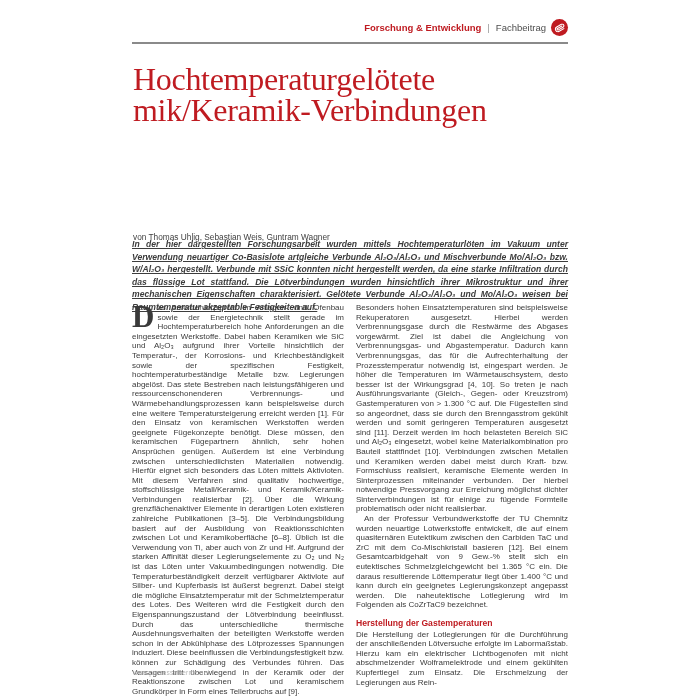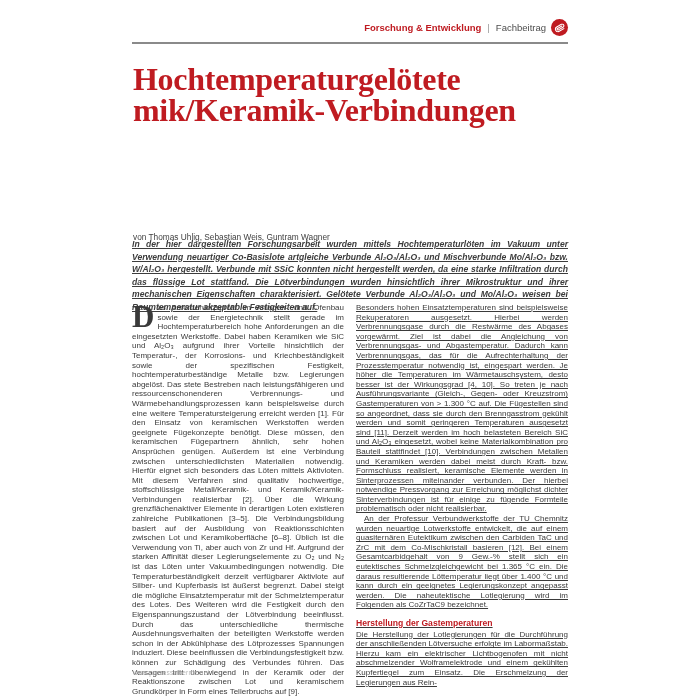--- a/index.html
+++ b/index.html
@@ -35,21 +35,21 @@
   }
   .clip-badge svg{transform:rotate(15deg);}
   .header-rule{
     position:absolute;top:42px;left:132px;width:436px;height:2px;
     background:#8a8a8a;
   }
   
   .title{
     position:absolute;top:64px;left:133px;width:490px;
     font-family:"Liberation Serif","DejaVu Serif",serif;
-    font-weight:bold;
+    font-weight:normal;
     font-size:32px;line-height:31px;
     color:var(--accent);
     letter-spacing:-0.3px;
   }
   .byline{
     position:absolute;top:208px;left:133px;width:436px;
     font-size:8.3px;color:#3f3f3f;margin-top:24px;
   }
   
   .abstract{
@@ -61,21 +61,21 @@
     text-decoration:underline;
   }
   
   .col{
     position:absolute;top:303px;width:212px;
     font-size:8px;line-height:9.6px;
     text-align:justify;
     color:var(--text);
   }
   .col1{left:132px;}
-  .col2{left:356px;text-decoration:underline;}
+  .col2{left:356px;}
   .col p{margin:0;}
   .dropcap{
     float:left;
     font-family:"Liberation Serif","DejaVu Serif",serif;
     font-weight:bold;
     font-size:31px;line-height:26px;
     padding:1px 3px 0 0;
     color:#3a3a3a;
   }
   .indent{text-indent:8px;}

